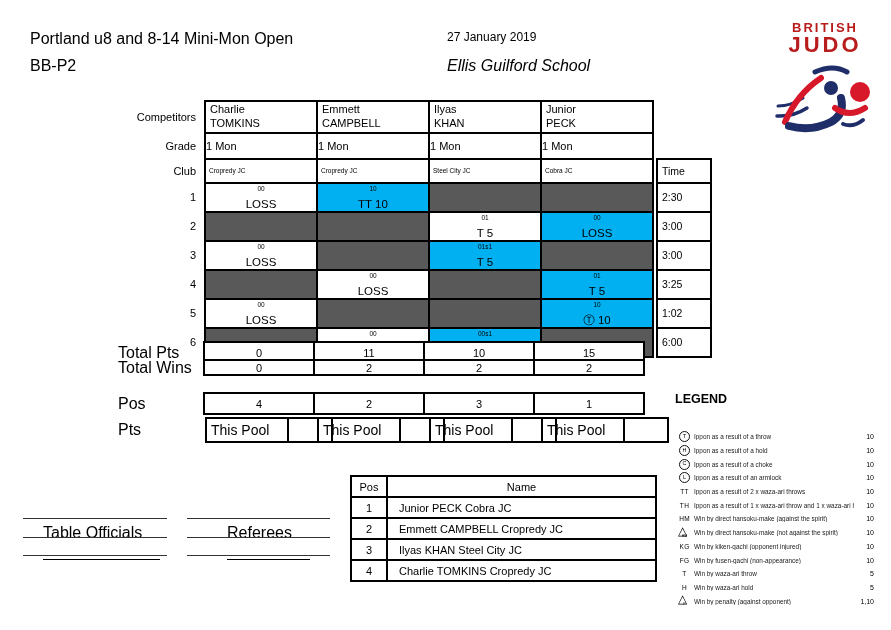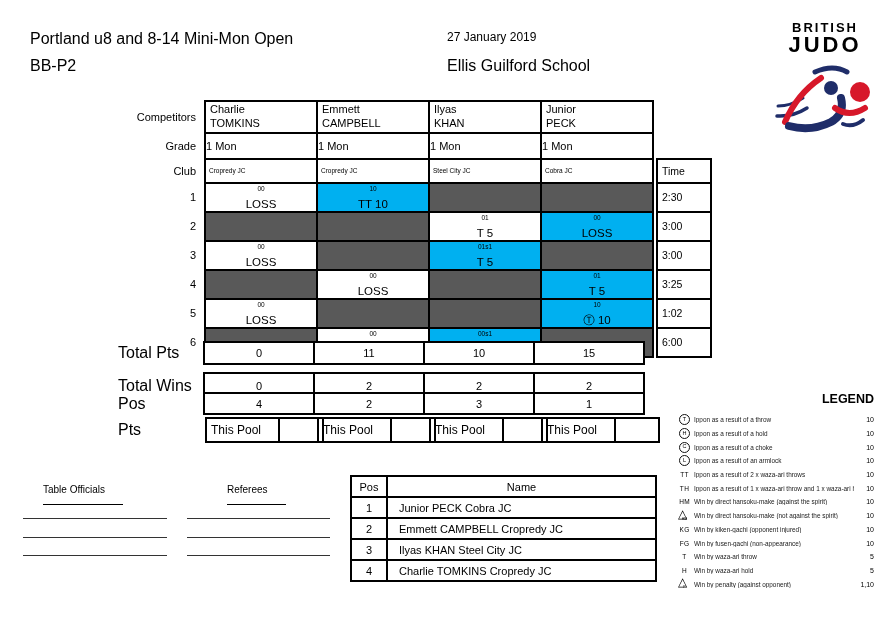--- a/index.html
+++ b/index.html
@@ -2,23 +2,23 @@
 <html><head>
 <meta charset="utf-8">
 <style>
   html,body{margin:0;padding:0;background:#fff;}
   .page{position:relative;width:891px;height:630px;background:#fff;overflow:hidden;
         font-family:"Liberation Sans",sans-serif;color:#000;}
   
   .ev-title{position:absolute;left:30px;top:30px;font-size:16px;}
   .ev-pool{position:absolute;left:30px;top:57px;font-size:16px;}
   .ev-date{position:absolute;left:447px;top:30px;font-size:12px;}
-  .ev-venue{position:absolute;left:447px;top:57px;font-size:16px;}
-  
-  .logo{position:absolute;left:766px;top:20px;width:118px;text-align:center;color:#000000;}
+  .ev-venue{position:absolute;left:447px;top:57px;font-size:16px;font-style:italic;}
+  
+  .logo{position:absolute;left:766px;top:20px;width:118px;text-align:center;color:#b91c1c;}
   .logo-l1{font-size:13px;font-weight:bold;letter-spacing:2px;}
   .logo-l2{font-size:22px;font-weight:bold;letter-spacing:3px;margin-top:-3px;}
   .logo svg{margin-top:2px;}
   
   table.pool{position:absolute;left:118px;top:100px;border-collapse:collapse;table-layout:fixed;}
   table.pool td{border:2px solid #000;padding:0;vertical-align:middle;overflow:hidden;}
   table.pool td.nb{border:none;background:#fff;}
   td.lbl{border:none !important;text-align:right;padding-right:8px !important;font-size:11px;background:#fff;}
   td.comp{font-size:11px;padding:1px 4px !important;vertical-align:top;text-align:left;}
   td.comp span{display:block;line-height:1.25;}
@@ -28,34 +28,34 @@
   td.rc{position:relative;text-align:center;font-size:11.5px;}
   td.rc .code{position:absolute;top:1px;left:0;right:0;text-align:center;font-size:6.5px;line-height:7px;}
   td.rc .sc{display:block;padding-top:13px;line-height:14px;}
   td.time{font-size:10.5px;text-align:left;padding-left:4px !important;}
   
   .trow{position:absolute;left:118px;display:flex;}
   .tlbl{width:87px;text-align:left;padding-right:0;font-size:16px;align-self:center;flex:none;box-sizing:border-box;}
   .tcell{width:112px;flex:none;border:2px solid #000;box-sizing:border-box;display:flex;align-items:center;justify-content:center;font-size:11px;margin-left:-2px;background:#fff;}
   .trow .tcell:first-of-type{margin-left:0;}
   .pts-group{width:112px;flex:none;display:flex;}
-  .pg-left{width:75px;flex:none;border:2px solid #000;box-sizing:border-box;font-size:12px;display:flex;align-items:center;padding-left:4px;}
+  .pg-left{width:84px;flex:none;border:2px solid #000;box-sizing:border-box;font-size:14px;display:flex;align-items:center;padding-left:4px;}
   .pg-right{width:46px;flex:none;border:2px solid #000;margin-left:-2px;box-sizing:border-box;}
   
   .results-title{position:absolute;left:350px;top:457px;width:305px;text-align:center;font-size:12.5px;}
   table.results{position:absolute;left:350px;top:475px;border-collapse:collapse;table-layout:fixed;}
   table.results td{border:2px solid #000;padding:0;font-size:11px;height:19px;vertical-align:middle;}
   td.res-pos{text-align:center;}
   td.res-name{text-align:left;padding-left:11px !important;font-size:11.5px;}
   
-  .off-title{position:absolute;font-size:10px;border-bottom:1.5px solid #000;padding:0 18px 9px 0;}
+  .off-title{position:absolute;font-size:16px;border-bottom:1.5px solid #000;padding:0 18px 17px 0;margin-top:40px;}
   .sig-line{position:absolute;border-top:1.5px solid #333;height:0;}
   
   .legend{position:absolute;left:675px;top:392px;width:199px;}
-  .legend-title{text-align:right;font-weight:bold;font-size:12.5px;margin-bottom:7px;}
+  .legend-title{text-align:left;font-weight:bold;font-size:12.5px;margin-bottom:24px;}
   .litem{display:flex;align-items:center;height:13.7px;}
   .lsym{width:19px;flex:none;display:flex;justify-content:center;align-items:center;}
   .ldesc{flex:1;font-size:6.4px;white-space:nowrap;overflow:hidden;color:#1a1a1a;}
   .lval{width:20px;flex:none;text-align:right;font-size:7px;}
   .sym-circle{width:9px;height:9px;border:1px solid #111;border-radius:50%;font-size:5.5px;display:flex;align-items:center;justify-content:center;line-height:1;}
   .sym-plain{font-size:6.5px;letter-spacing:0.3px;}
   .sym-tri{position:relative;width:13px;height:12px;}
   .sym-tri .tg{position:absolute;left:0;top:-2px;font-size:12px;line-height:13px;font-style:normal;}
   .sym-tri .tt{position:absolute;left:0;width:13px;bottom:1px;text-align:center;font-size:3.5px;font-style:normal;}
 </style>
@@ -228,21 +228,21 @@
       </tbody>
   </table>
 
   <div class="trow" id="row-total-pts" style="top:341px;height:24px;">
     <div class="tlbl">Total Pts</div>
   <div class="tcell">0</div>
       <div class="tcell">11</div>
       <div class="tcell">10</div>
       <div class="tcell">15</div>
     </div>
-  <div class="trow" id="row-total-wins" style="top:372px;height:27px;">
+  <div class="trow" id="row-total-wins" style="top:359px;height:17px;">
     <div class="tlbl">Total Wins</div>
   <div class="tcell">0</div>
       <div class="tcell">2</div>
       <div class="tcell">2</div>
       <div class="tcell">2</div>
     </div>
   <div class="trow" id="row-pos" style="top:392px;height:23px;">
     <div class="tlbl">Pos</div>
   <div class="tcell">4</div>
       <div class="tcell">2</div>

